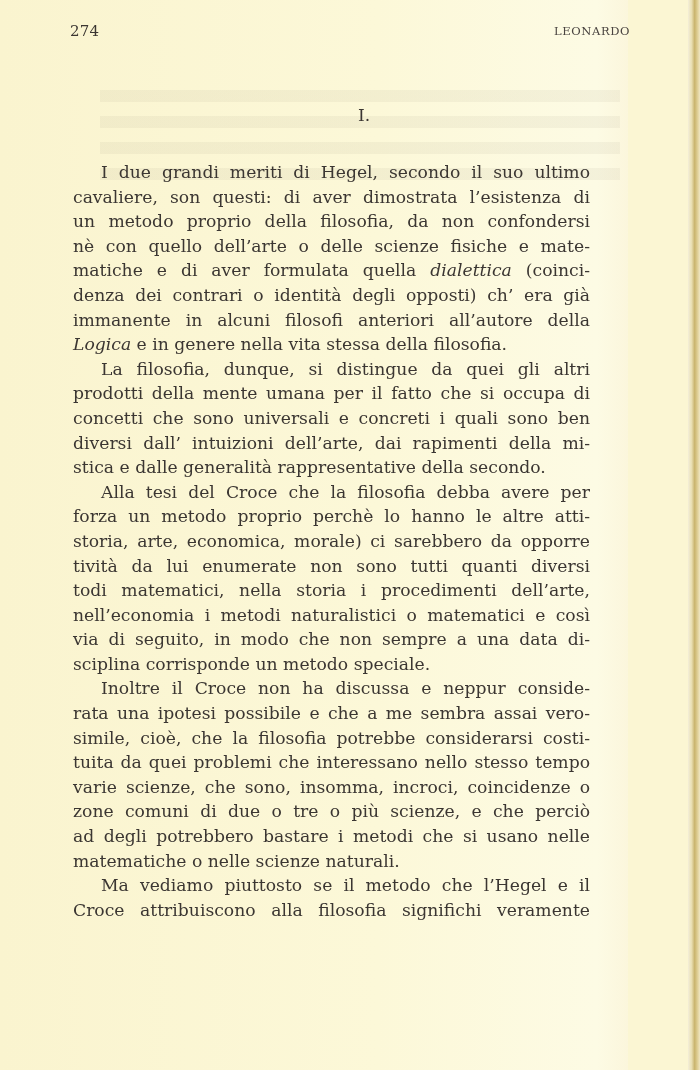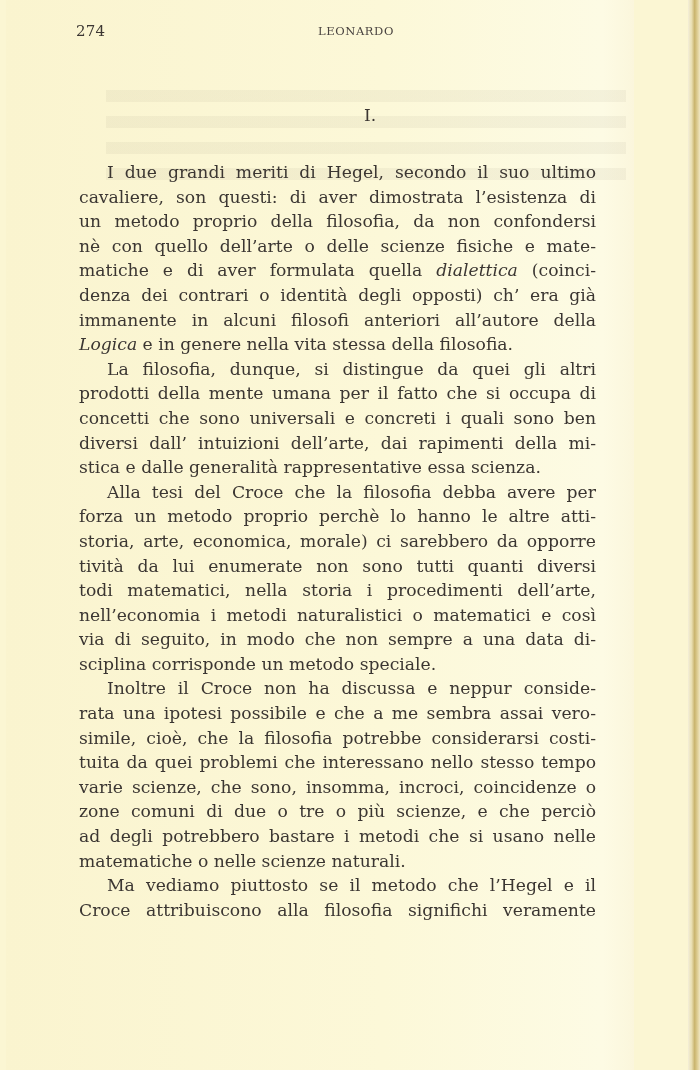--- a/index.html
+++ b/index.html
@@ -10,21 +10,21 @@
       width: 700px;
       height: 1070px;
       overflow: hidden;
       background: #fbf6d3;
       position: relative;
       font-family: "DejaVu Serif", "Liberation Serif", serif;
       color: #3a3530;
     }
     .page {
       position: absolute;
-      left: 6px;
+      left: 0;
       top: 0;
       width: 628px;
       height: 1070px;
       background: linear-gradient(90deg, #faf4cf 0%, #fcf8d8 60%, #fdfbe4 95%, #fbf6dc 100%);
     }
     .binding-edge {
       position: absolute;
       right: 0;
       top: 0;
       width: 12px;
@@ -53,21 +53,21 @@
       top: 0;
       font-size: 15px;
       color: #3b3632;
       letter-spacing: 0.2px;
     }
     .running-title {
       position: absolute;
       left: 0;
       width: 560px;
       top: 2px;
-      text-align: center;
+      text-align: right;
       font-size: 11.5px;
       letter-spacing: 0.6px;
       color: #4a4440;
     }
     .section-heading {
       position: absolute;
       top: 105px;
       left: 0;
       width: 700px;
       text-align: center;
@@ -125,21 +125,21 @@
         <span class="line">matiche e di aver formulata quella <em>dialettica</em> (coinci-</span>
         <span class="line">denza dei contrari o identità degli opposti) ch’ era già</span>
         <span class="line">immanente in alcuni filosofi anteriori all’autore della</span>
         <span class="line last"><em>Logica</em> e in genere nella vita stessa della filosofia.</span>
       </div>
       <div>
         <span class="line indent">La filosofia, dunque, si distingue da quei gli altri</span>
         <span class="line">prodotti della mente umana per il fatto che si occupa di</span>
         <span class="line">concetti che sono universali e concreti i quali sono ben</span>
         <span class="line">diversi dall’ intuizioni dell’arte, dai rapimenti della mi-</span>
-        <span class="line last">stica e dalle generalità rappresentative essa scienza.</span>
+        <span class="line last">stica e dalle generalità rappresentative della secondo.</span>
       </div>
       <div>
         <span class="line indent">Alla tesi del Croce che la filosofia debba avere per</span>
         <span class="line">forza un metodo proprio perchè lo hanno le altre atti-</span>
         <span class="line">storia, arte, economica, morale) ci sarebbero da opporre</span>
         <span class="line">tività da lui enumerate non sono tutti quanti diversi</span>
         <span class="line">todi matematici, nella storia i procedimenti dell’arte,</span>
         <span class="line">nell’economia i metodi naturalistici o matematici e così</span>
         <span class="line">via di seguito, in modo che non sempre a una data di-</span>
         <span class="line last">sciplina corrisponde un metodo speciale.</span>

